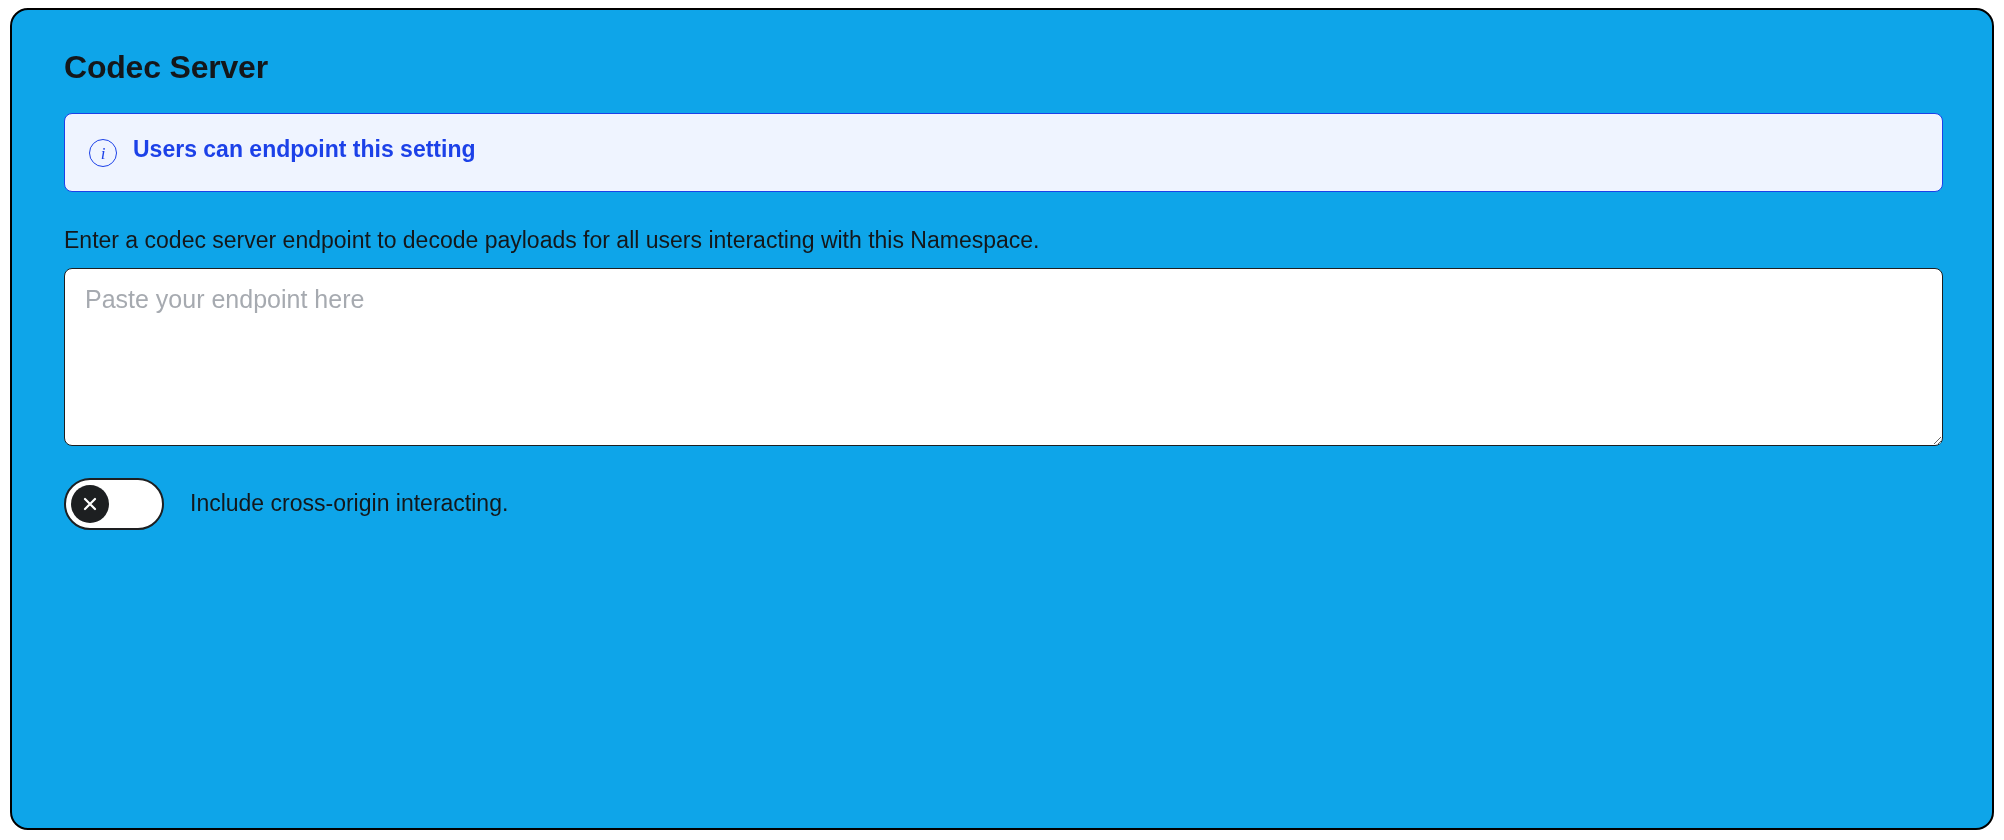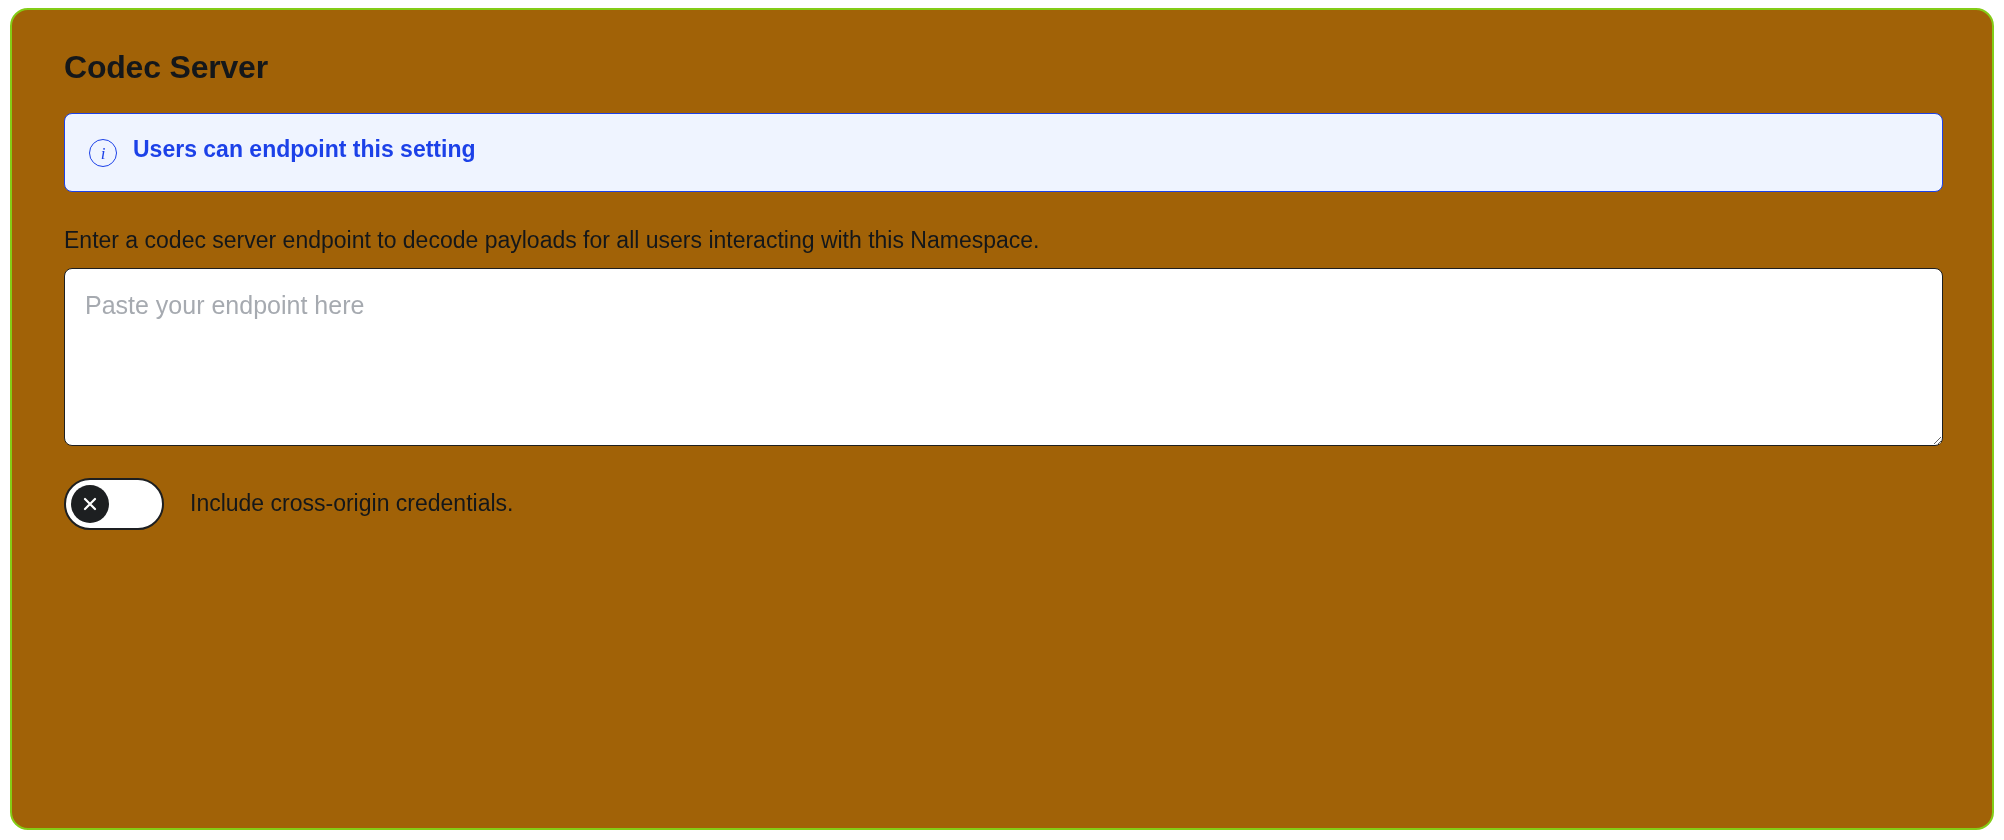--- a/index.html
+++ b/index.html
@@ -17,23 +17,23 @@
     height: 840px;
     box-sizing: border-box;
     padding: 8px 10px;
     background: #ffffff;
   }
 
   .card {
     box-sizing: border-box;
     width: 1984px;
     height: 822px;
-    border: 2px solid #84cc16;
+    border: 2px solid #000000;
     border-radius: 18px;
-    background: #a16207;
+    background: #0ea5e9;
     padding: 40px 52px 0 52px;
     overflow: hidden;
   }
 
   .card-title {
     font-size: 32px;
     font-weight: bold;
     color: #14171a;
     letter-spacing: -0.2px;
     margin: 0 0 28px 0;
@@ -93,21 +93,21 @@
   }
 
   .endpoint-input {
     box-sizing: border-box;
     display: block;
     width: 1879px;
     height: 178px;
     border: 1.5px solid #1d1f21;
     border-radius: 8px;
     background: #ffffff;
-    padding: 22px 20px;
+    padding: 16px 20px;
     font-family: "Liberation Sans", sans-serif;
     font-size: 25px;
     color: #14171a;
     resize: vertical;
     outline: none;
     margin-bottom: 32px;
   }
   .endpoint-input::placeholder { color: #a6aab0; }
 
   .toggle-row {
@@ -172,17 +172,17 @@
 
 
     <div class="toggle-row">
       <div class="toggle">
         <span class="knob">
           <svg width="18" height="18" viewBox="0 0 18 18" aria-hidden="true">
             <path d="M4 4 L14 14 M14 4 L4 14" stroke="#ffffff" stroke-width="2.2" stroke-linecap="round"></path>
           </svg>
         </span>
       </div>
-      <span class="toggle-label">Include cross-origin credentials.</span>
+      <span class="toggle-label">Include cross-origin interacting.</span>
     </div>
 
   </div>
 </div>
 
 </body></html>

